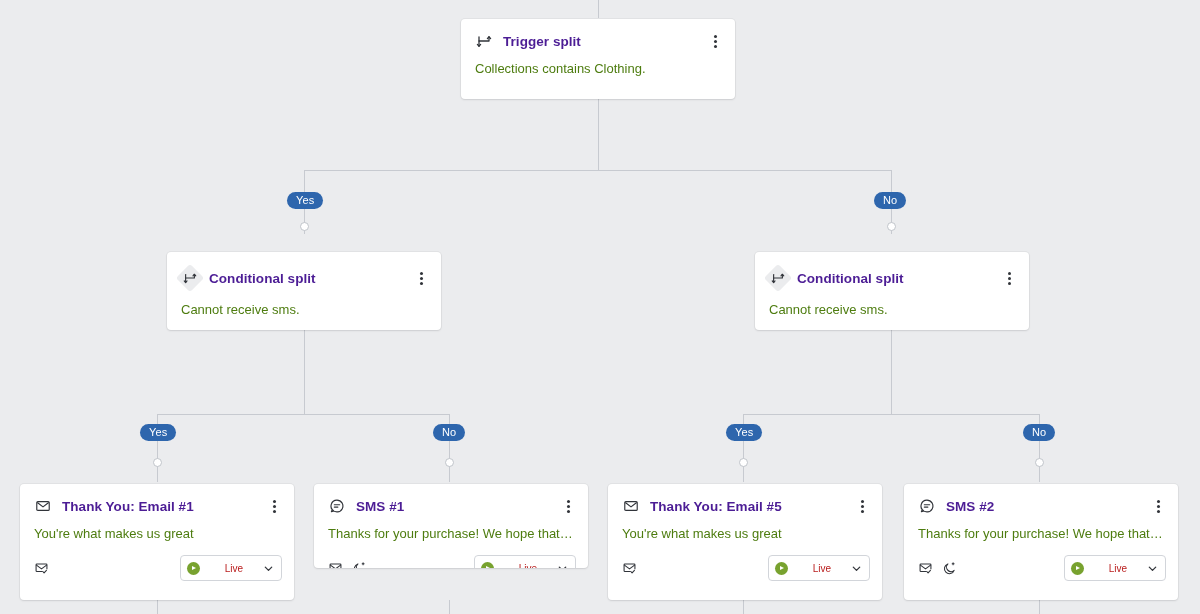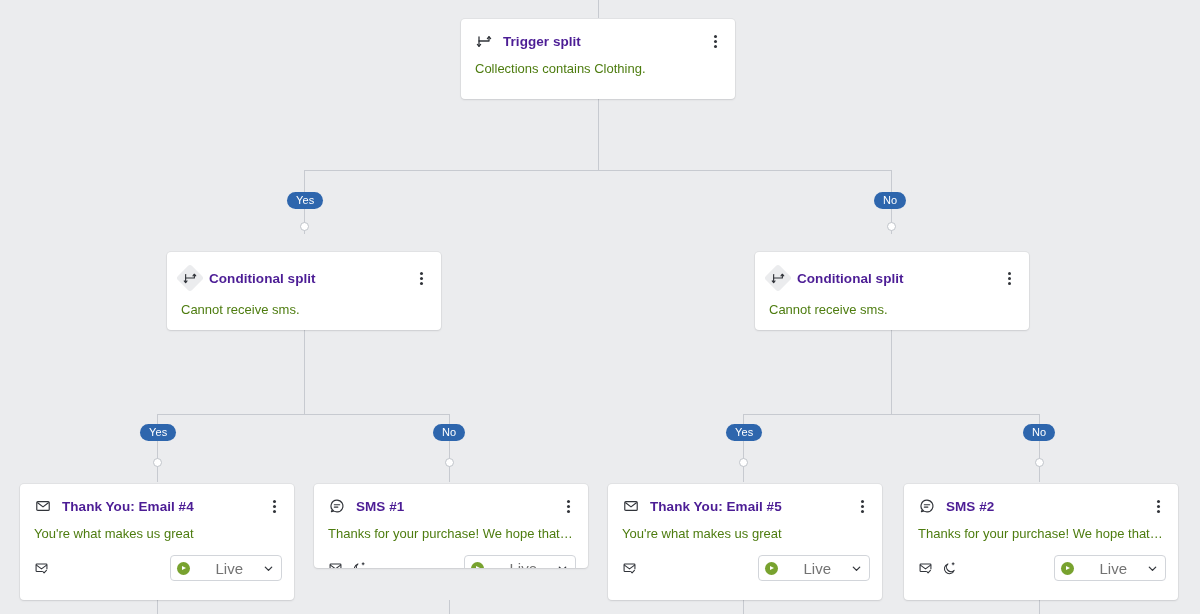--- a/index.html
+++ b/index.html
@@ -181,22 +181,22 @@
     content: "";
     display: block;
     width: 0;
     height: 0;
     border-left: 4px solid #ffffff;
     border-top: 2.5px solid transparent;
     border-bottom: 2.5px solid transparent;
     margin-left: 1px;
   }
   .status-label {
-    font-size: 15px;
-    color: #737373;
+    font-size: 10px;
+    color: #b91c1c;
     margin-right: 20px;
     white-space: nowrap;
     margin-left: 18px;
   }
   .chev {
     width: 11px;
     height: 11px;
     flex: 0 0 11px;
   }
 </style>
@@ -305,21 +305,21 @@
   </div>
 
   <div class="card" style="left:20px; top:484px; width:274px; height:116px;">
     <div class="card-head">
       <span class="card-icon">
         <svg width="16" height="16" viewBox="0 0 18 18" fill="none" stroke="#31343a" stroke-width="1.3" stroke-linejoin="round">
           <rect x="2" y="4" width="14" height="10" rx="1.2"></rect>
           <path d="M2.6 5l6.4 5 6.4-5"></path>
         </svg>
       </span>
-      <span class="card-title">Thank You: Email #4</span>
+      <span class="card-title">Thank You: Email #1</span>
       <span class="kebab">
           <i></i>
           <i></i>
           <i></i>
         </span>
     </div>
     <div class="card-body">You're what makes us great</div>
     <div class="card-foot">
       <span class="foot-icons">
         <svg width="15" height="15" viewBox="0 0 18 18" fill="none" stroke="#31343a" stroke-width="1.3" stroke-linejoin="round" stroke-linecap="round">

